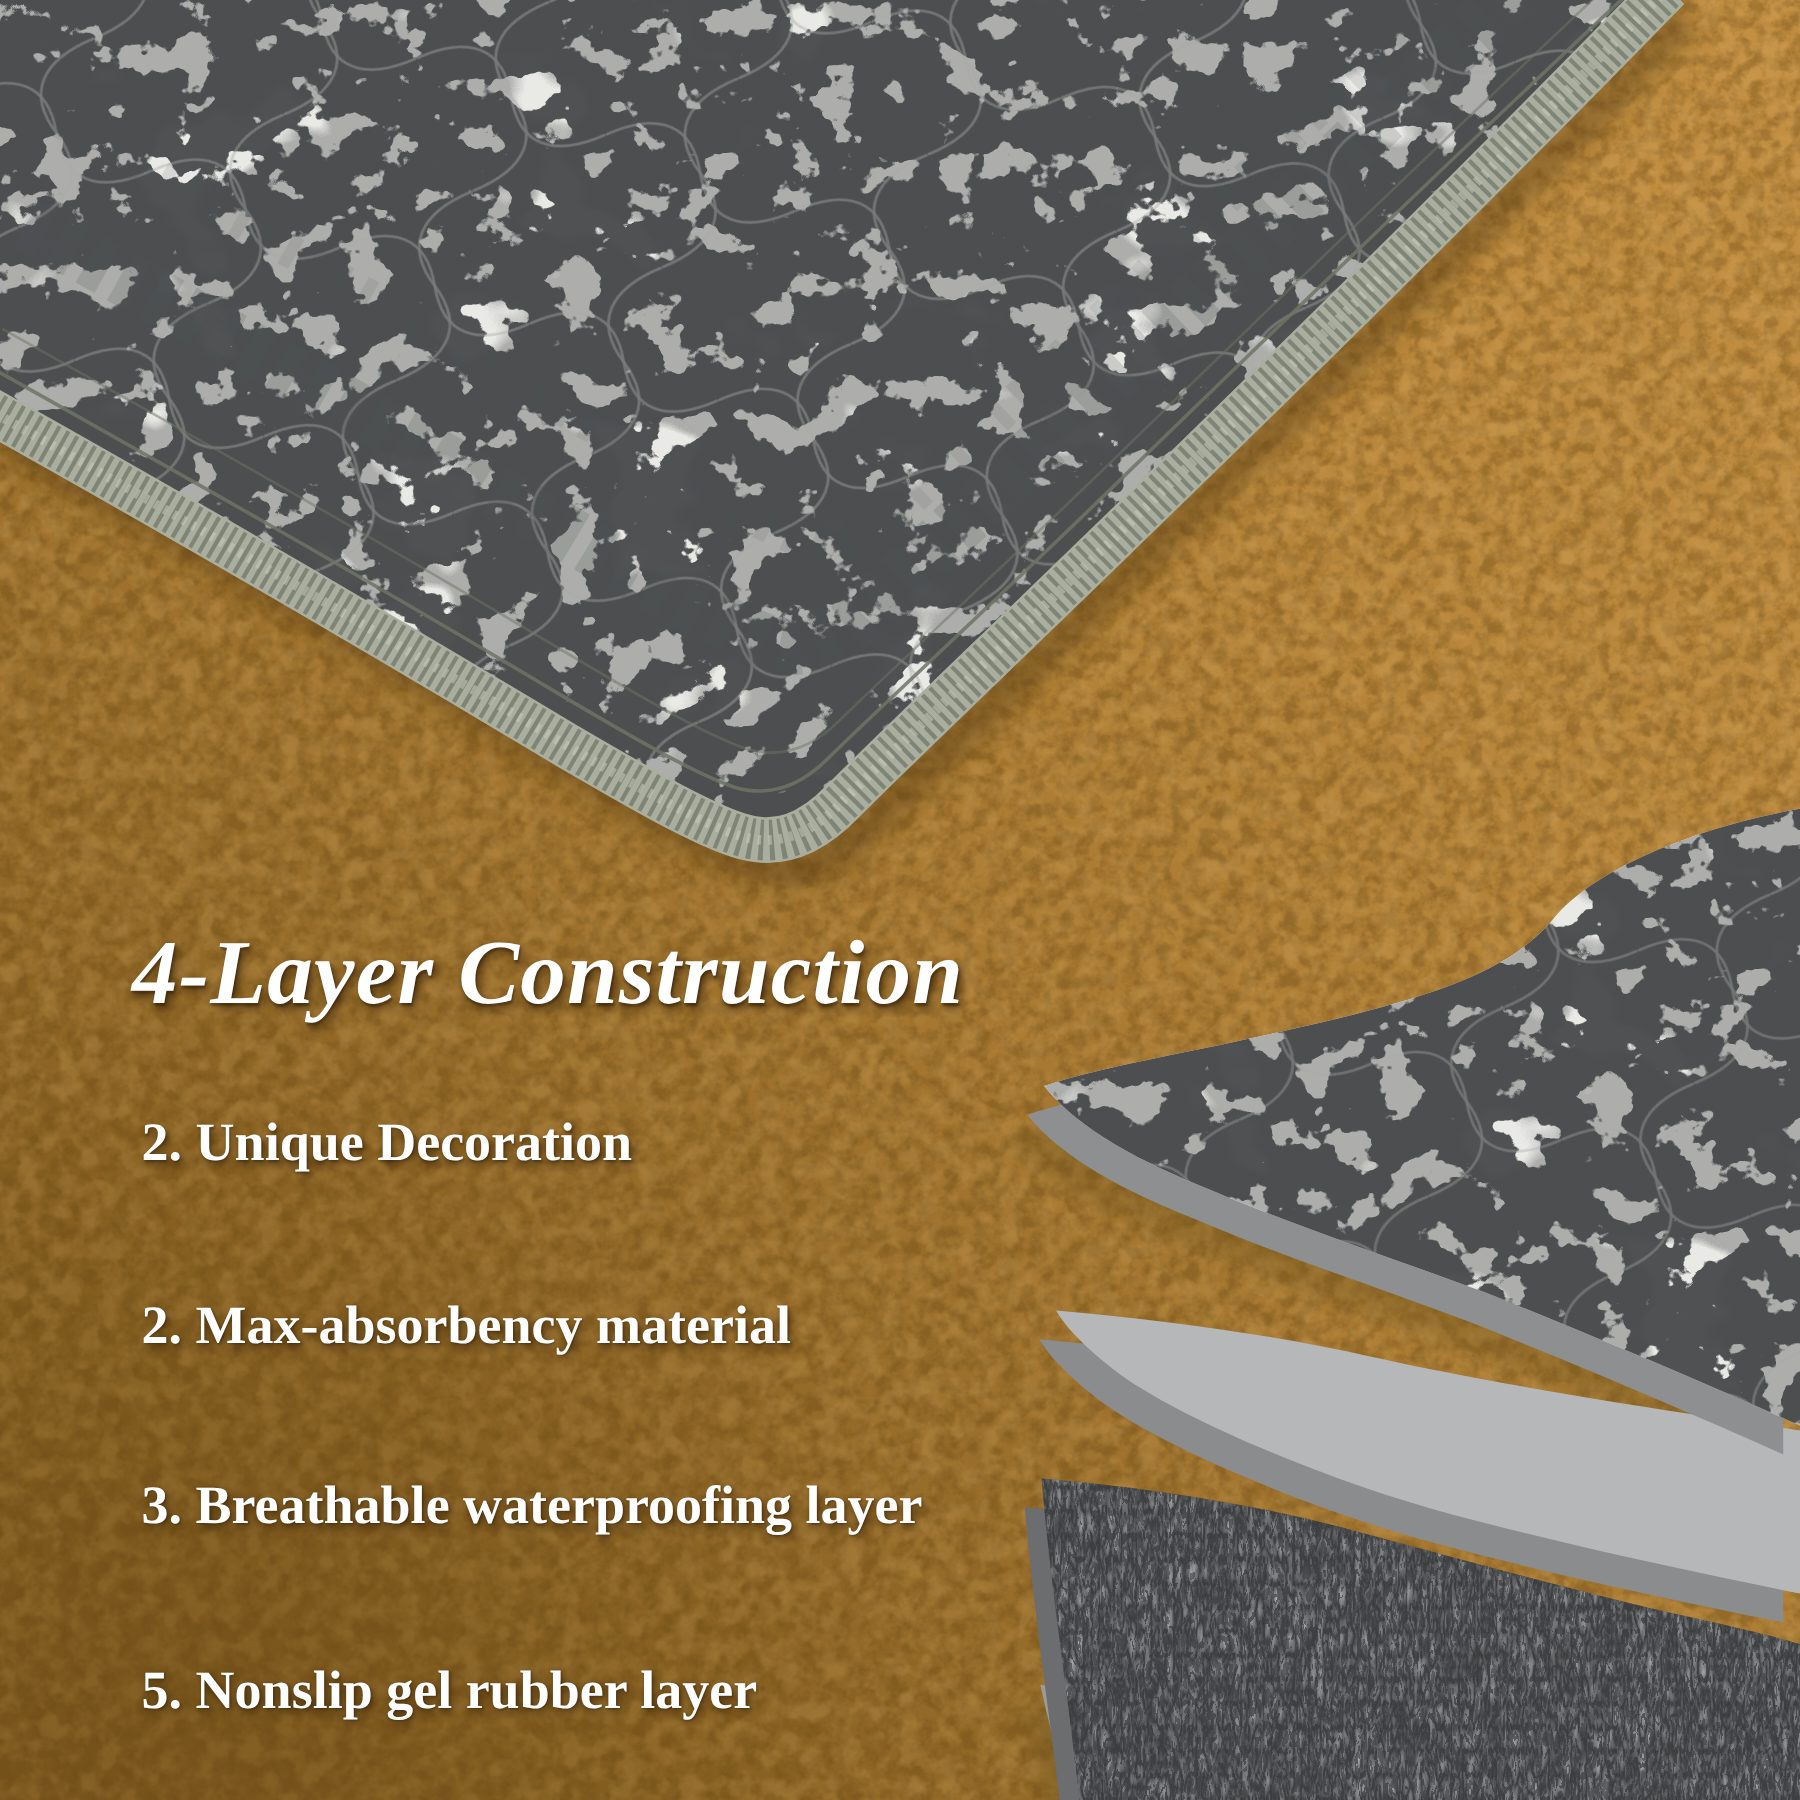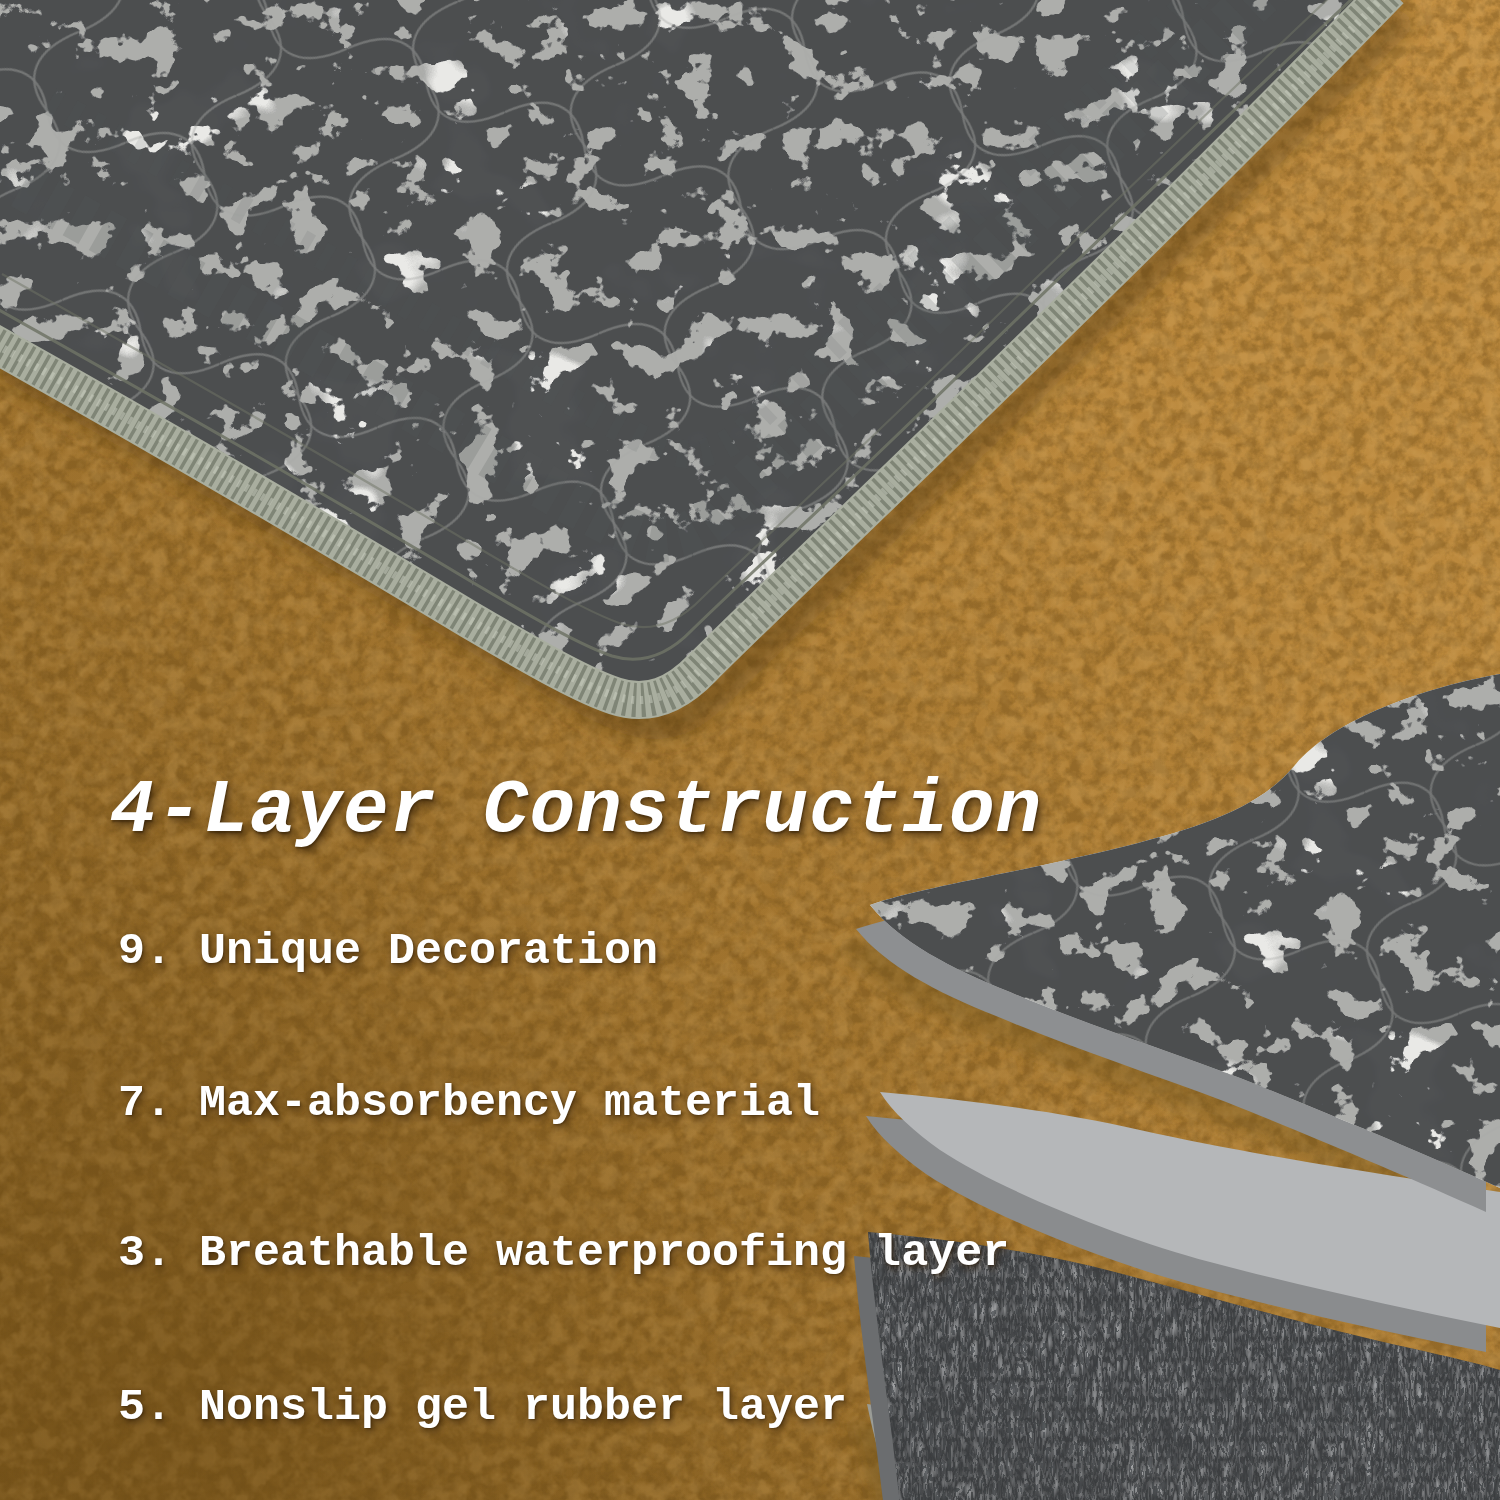--- a/index.html
+++ b/index.html
@@ -1,18 +1,18 @@
 <!DOCTYPE html>
 <html style="--floor-light: #c49043; --floor-mid: #ae7e35; --floor-dark: #7f5a1e; --fabric-base: #e9e9e6; --fabric-mid: #a8a9a7; --fabric-dark: #47494c; --serge: #a9ae9f; --serge-dark: #6e7365; --stitch: #6f7365; --layer-thickness: #8d8f91; --absorbent: #b5b7b9; --waterproof: #3a3c3e; --waterproof-edge: #6b6d6f; --nonslip: #c6c8c2; --nonslip-dot: #b0b2ac; --nonslip-rim: #efeee6; --text-color: #ffffff;"><head>
 <meta charset="utf-8">
 <style>
   html,body{margin:0;padding:0;background:#222;}
   .stage{
     position:relative;width:1500px;height:1500px;overflow:hidden;
-    font-family:Liberation Mono, monospace;
+    font-family:Liberation Serif, serif;
     background:var(--floor-mid,#b08138);
   }
   .stage svg{position:absolute;left:0;top:0;display:block;}
   .overlay-title{
     position:absolute;left:110px;top:768px;
     font-size:76px;font-weight:bold;font-style:italic;letter-spacing:1px;
     color:var(--text-color,#fff);
     text-shadow:3px 5px 8px rgba(46,28,6,.65), 1px 2px 2px rgba(46,28,6,.5);
     white-space:nowrap;
   }
@@ -165,18 +165,18 @@
         <use href="#lay1" transform="translate(-14,24)" style="fill:var(--layer-thickness,#8d8f91)"></use>
         <use href="#lay1" style="fill:var(--fabric-base,#e9e9e6)"></use>
         <use href="#lay1" fill="#000" filter="url(#fabMid)" opacity="0.92"></use>
         <use href="#lay1" fill="#000" filter="url(#fabDark)" opacity="0.95"></use>
         <use href="#lay1" fill="url(#quilt)" opacity="0.45"></use>
       </g>
     </g>
   </svg>
 
   <div class="overlay-title">4-Layer Construction</div>
-  <div class="overlay-item it1">9. Unique Decoration</div>
-  <div class="overlay-item it2">7. Max-absorbency material</div>
+  <div class="overlay-item it1">2. Unique Decoration</div>
+  <div class="overlay-item it2">2. Max-absorbency material</div>
   <div class="overlay-item it3">3. Breathable waterproofing layer</div>
   <div class="overlay-item it4">5. Nonslip gel rubber layer</div>
 
 </div>
 
 </body></html>

